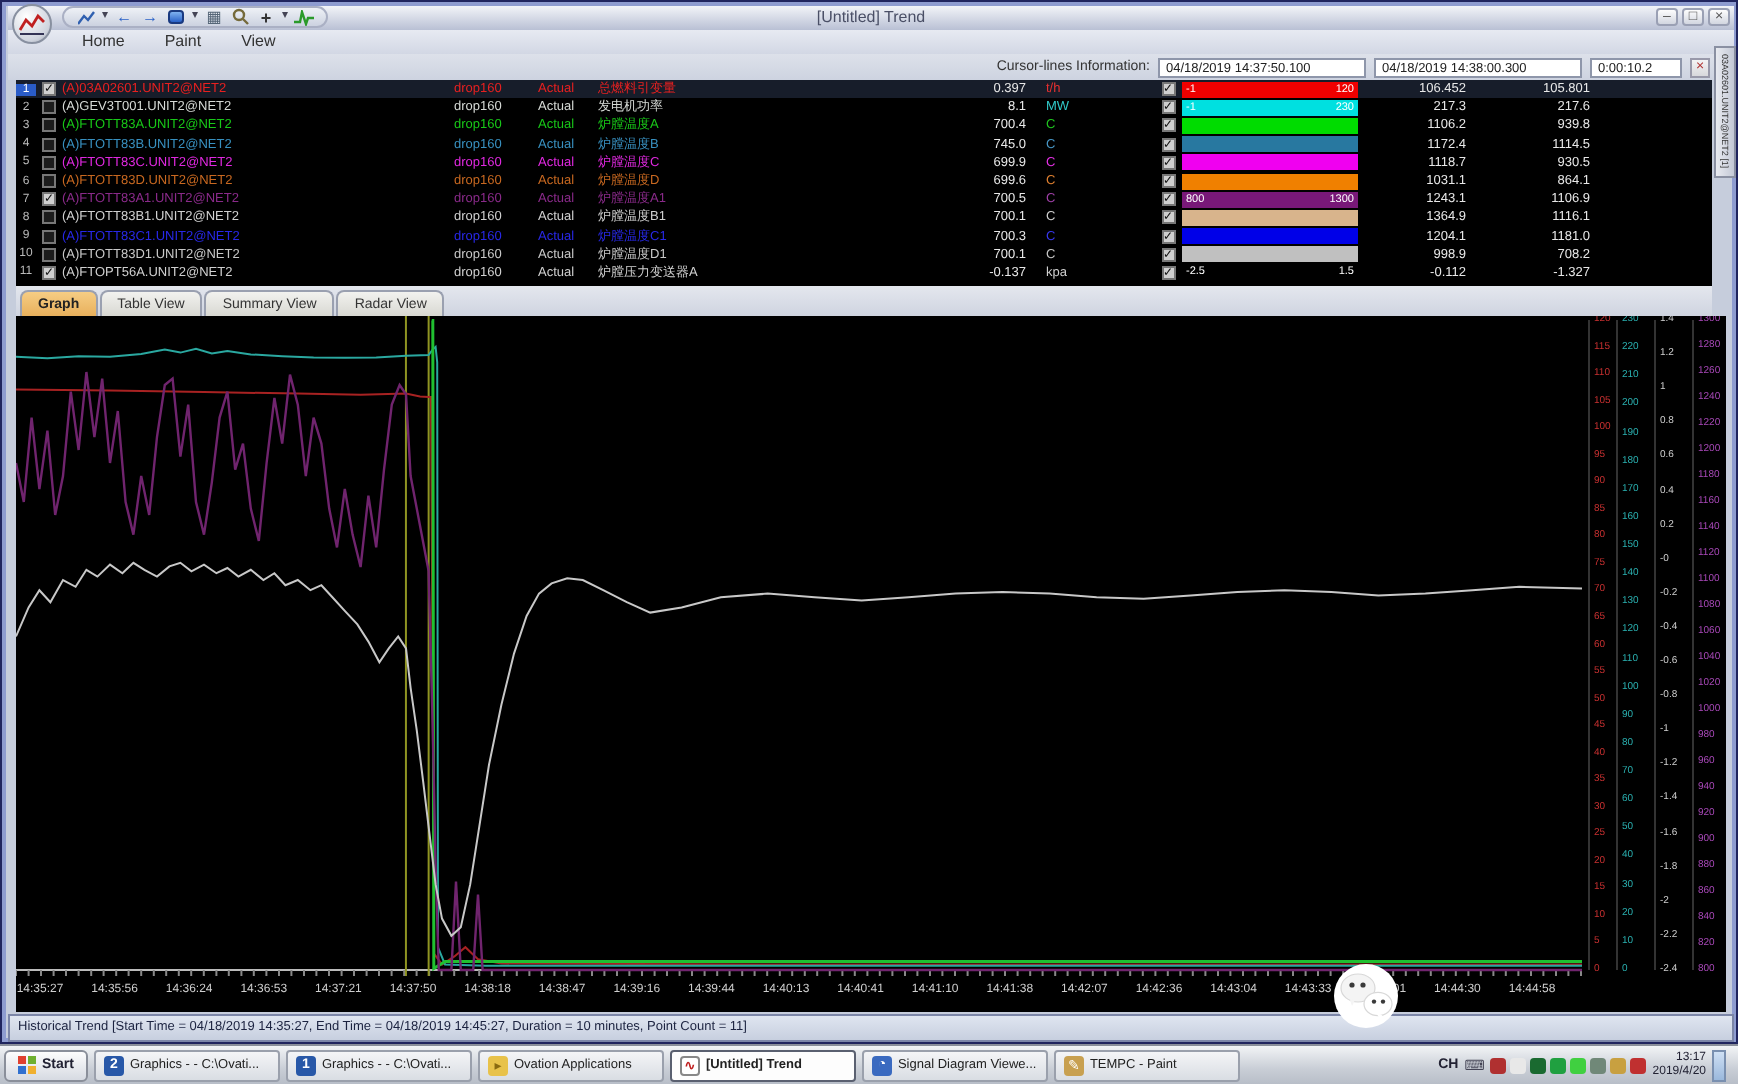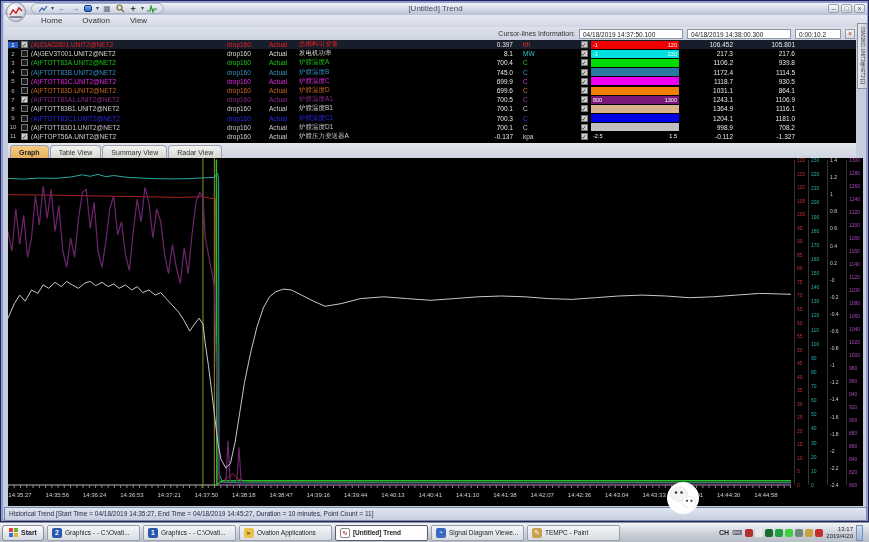--- a/index.html
+++ b/index.html
@@ -141,21 +141,21 @@
       <span class="caret">▾</span>
       <span class="qicon">
         <svg width="10" height="8">
             <polyline points="0,6 3,6 4,1 6,7 7,4 10,4" fill="none" stroke="#2a9a2a" stroke-width="1.2"></polyline>
           </svg>
         </span>
     </div>
 
     <div class="menubar" id="menubar">
         <span class="menutab">Home</span>
-        <span class="menutab">Ovation</span>
+        <span class="menutab">Paint</span>
         <span class="menutab">View</span>
       </div>
 
     <div class="cursorbar">
       <span>Cursor-lines Information:</span>
       <span class="cfield" style="width:104px;">04/18/2019 14:37:50.100</span>
       <span class="cfield" style="width:104px;">04/18/2019 14:38:00.300</span>
       <span class="cfield" style="width:46px;">0:00:10.2</span>
       <span class="cclose">×</span>
     </div>

